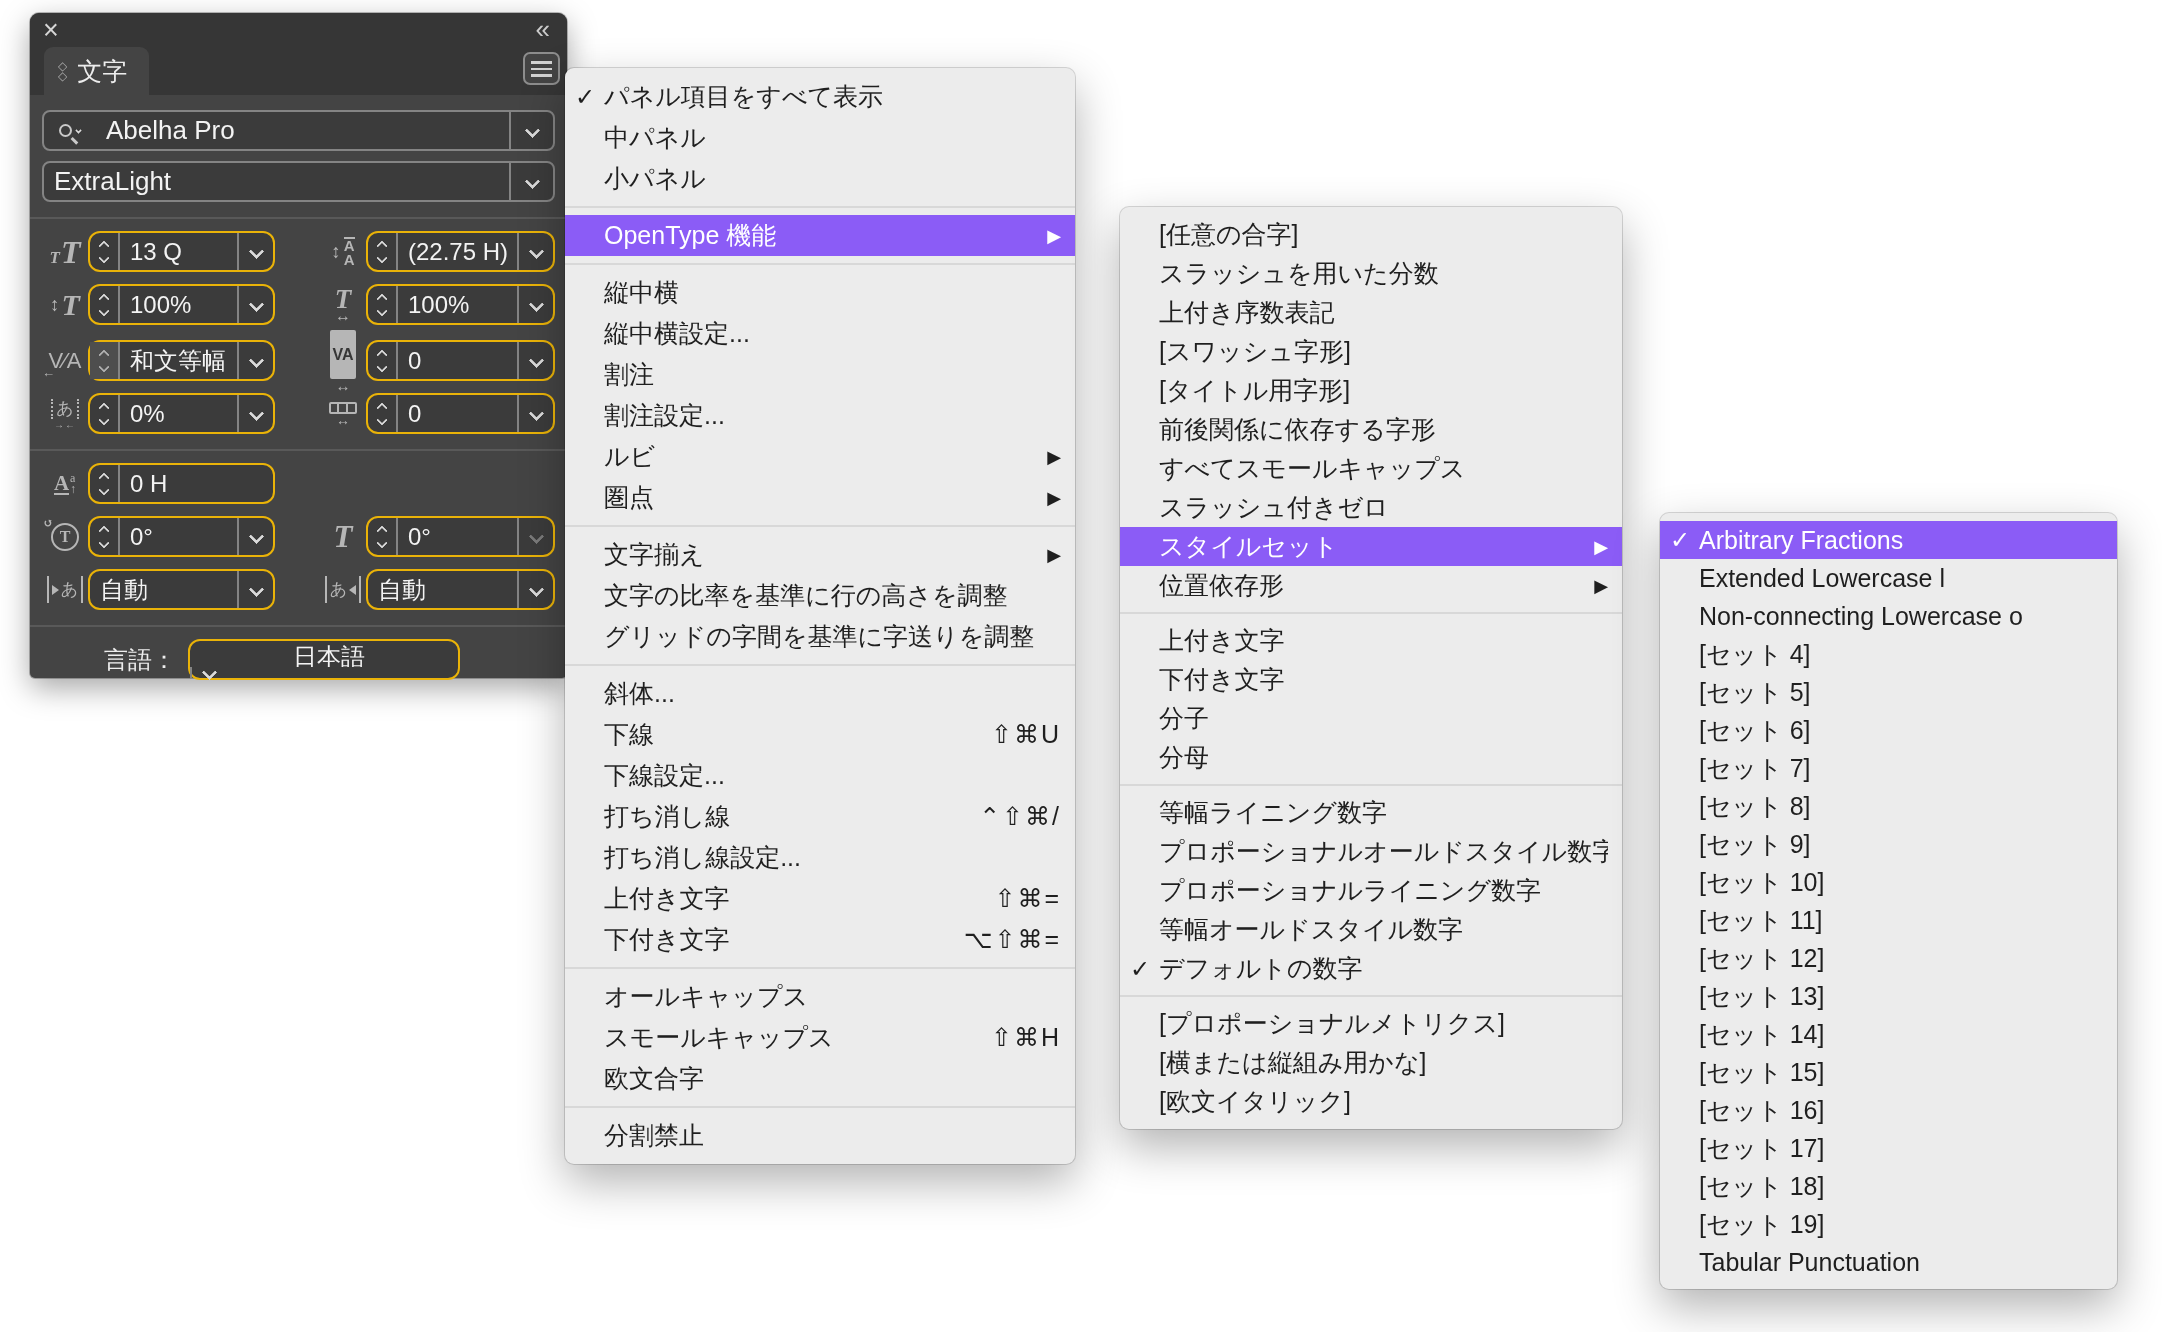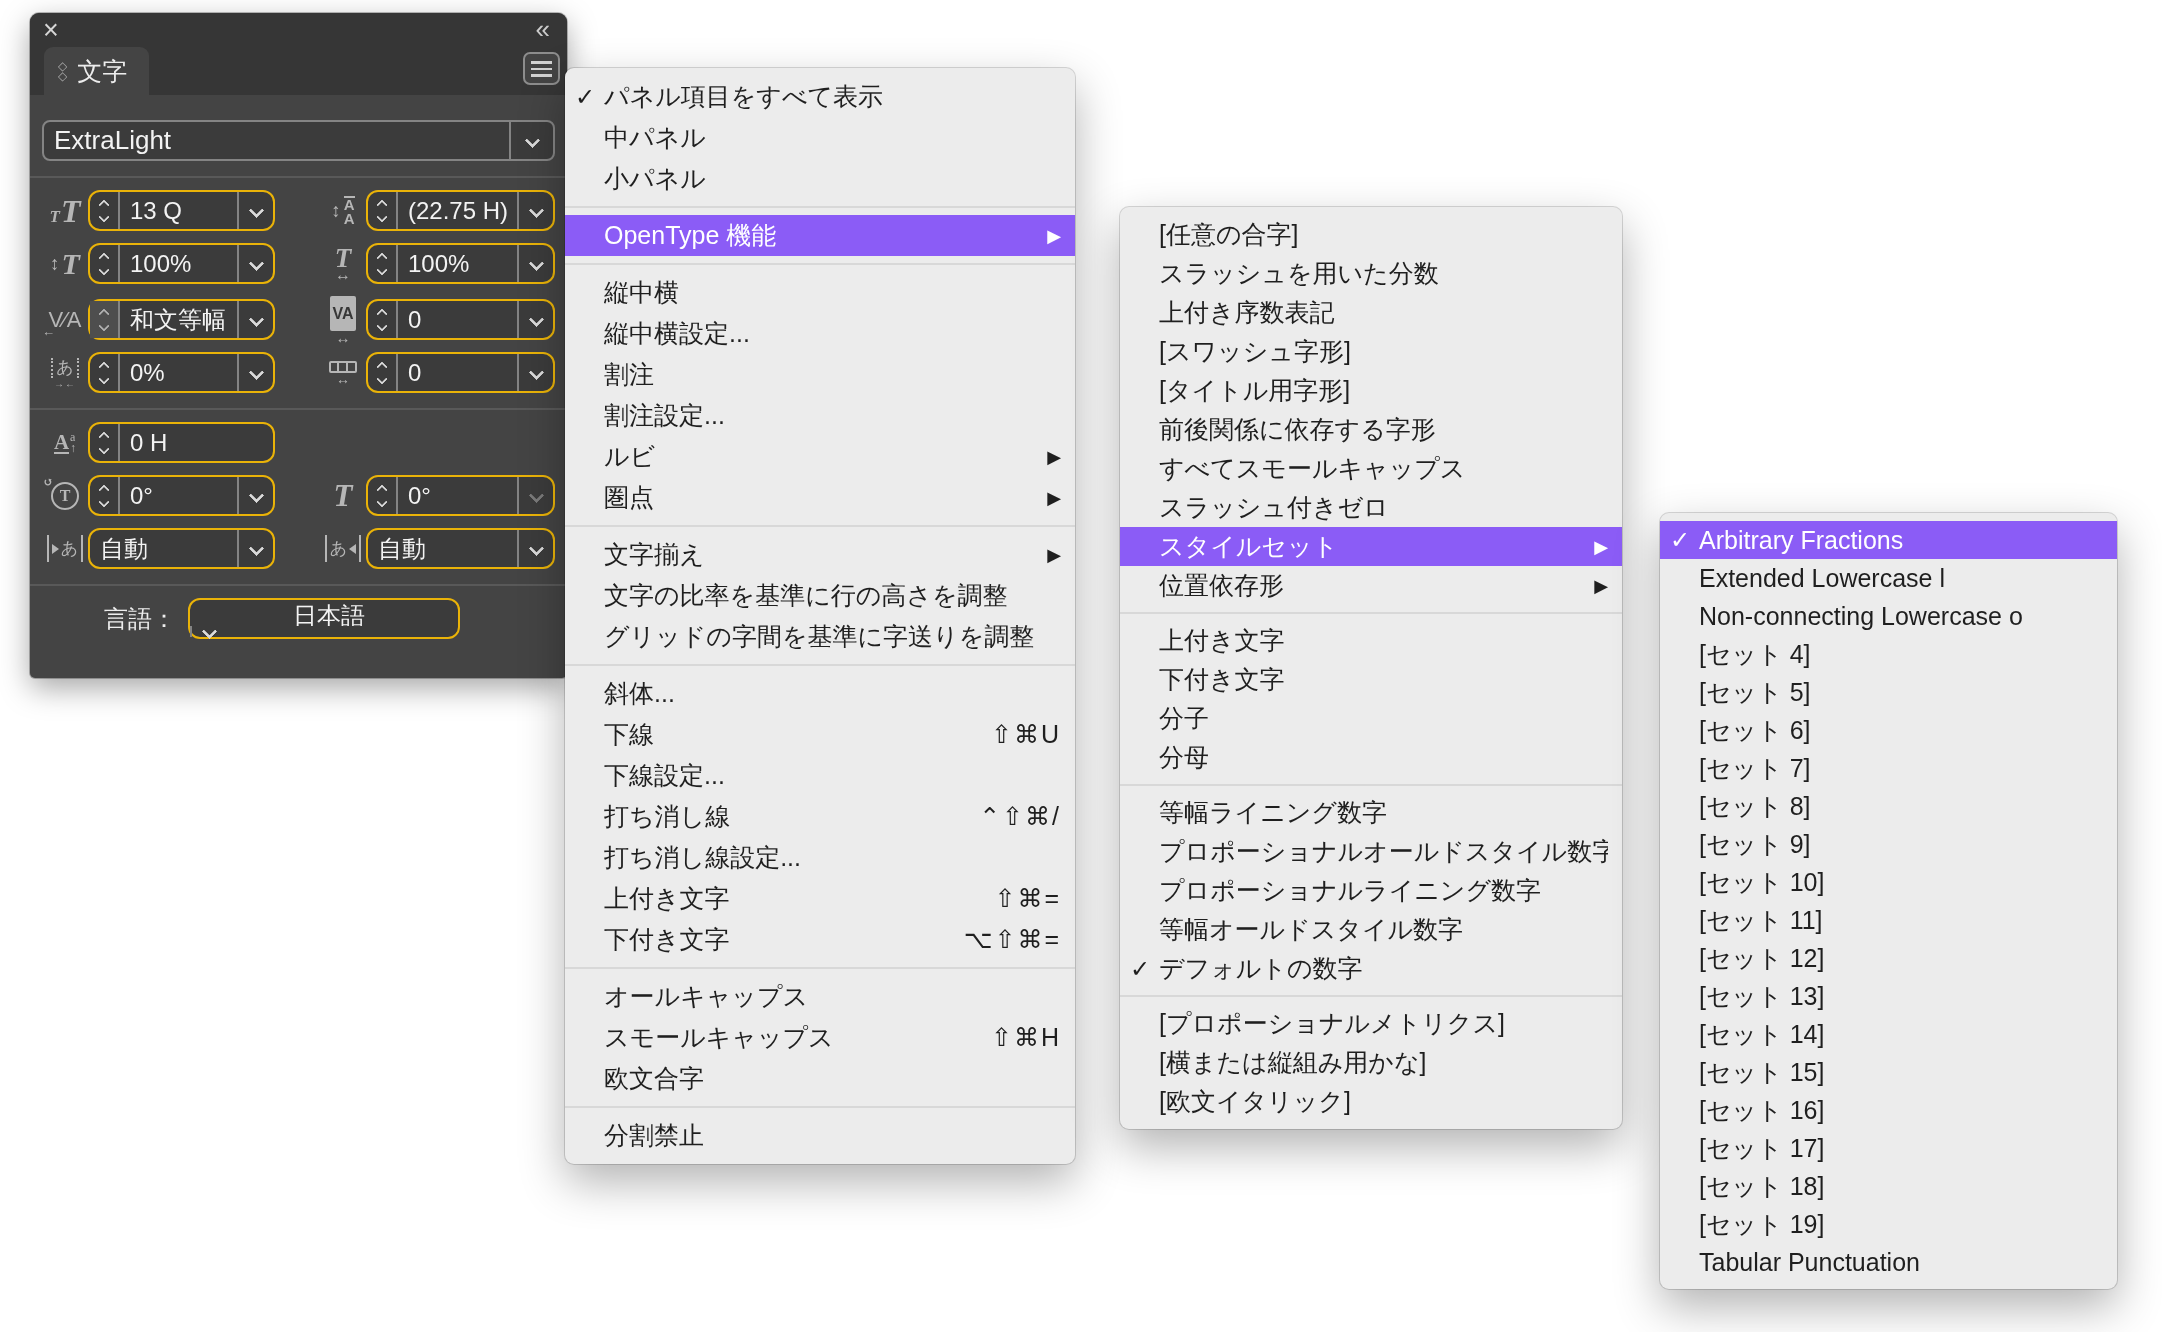--- a/index.html
+++ b/index.html
@@ -67,21 +67,21 @@
   .ic-leading .col i{font-style:normal;}
   .ic-vscale{gap:2px;}
   .ic-vscale .ud{font-size:19px;}
   .ic-vscale .t{font-size:30px;line-height:26px;}
   .ic-hscale{flex-direction:column;}
   .ic-hscale .t{font-size:27px;line-height:22px;}
   .ic-hscale .lr{font-size:16px;line-height:12px;}
   .ic-kern{font-size:22px;}
   .ic-kern .ka{position:absolute;left:0px;bottom:-6px;font-size:13px;font-style:normal;}
   .ic-track{flex-direction:column;gap:1px;}
-  .va-box{background:#b6b6b6;color:#373737;font-weight:700;font-size:16px;line-height:19px;padding:8px 2px;border-radius:2px;font-style:normal;}
+  .va-box{background:#b6b6b6;color:#373737;font-weight:700;font-size:16px;line-height:19px;padding:15px 2px;border-radius:2px;font-style:normal;}
   .ic-track .lr{font-size:15px;line-height:11px;}
   .ic-tsume{flex-direction:column;gap:1px;}
   .tsume-a{font-size:17px;line-height:20px;border-left:2px dotted #b6b6b6;border-right:2px dotted #b6b6b6;padding:0 3px;font-style:normal;}
   .tsume-ar{font-size:10px;line-height:9px;letter-spacing:1px;font-style:normal;}
   .ic-grid{flex-direction:column;gap:2px;}
   .gridbox{width:28px;height:12px;border:2px solid #b6b6b6;border-radius:2px;
     background:linear-gradient(to right,transparent 0 6px,#b6b6b6 6px 8px,transparent 8px 15px,#b6b6b6 15px 17px,transparent 17px);}
   .ic-grid .lr{font-size:14px;line-height:9px;}
   .ic-base{gap:1px;font-family:"Liberation Serif","DejaVu Serif",serif;}
   .bA{font-size:21px;border-bottom:2px solid #b6b6b6;font-weight:600;font-style:normal;line-height:20px;}
@@ -133,20 +133,30 @@
           </span>
         <span>文字</span>
       </div>
       <button class="flyout-btn">
         <span class="burger"></span>
       </button>
     </div>
 
     <div class="pbody">
 
+      <div class="field">
+        <span class="magwrap">
+          <span class="mag"></span>
+            <span class="chv mini"></span>
+        </span>
+        <span class="gval">Abelha Pro</span>
+        <span class="fdrop">
+            <span class="chv"></span>
+          </span>
+      </div>
 
       <div class="field" style="margin-top:10px;justify-content:flex-end;">
         <span class="gval">ExtraLight</span>
         <span class="fdrop">
             <span class="chv"></span>
           </span>
       </div>
 
       <div class="hr"></div>
 

